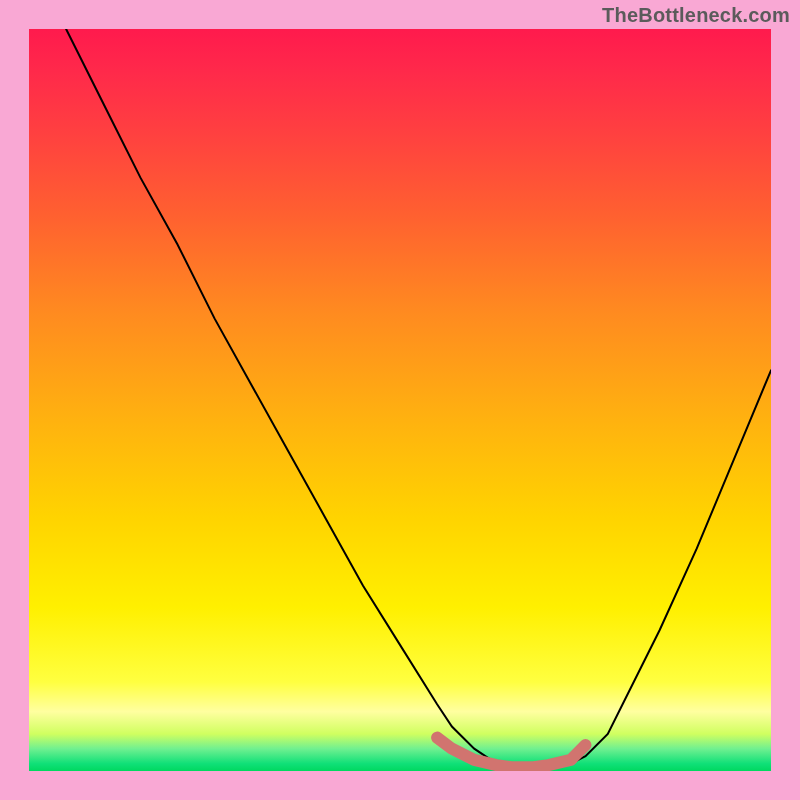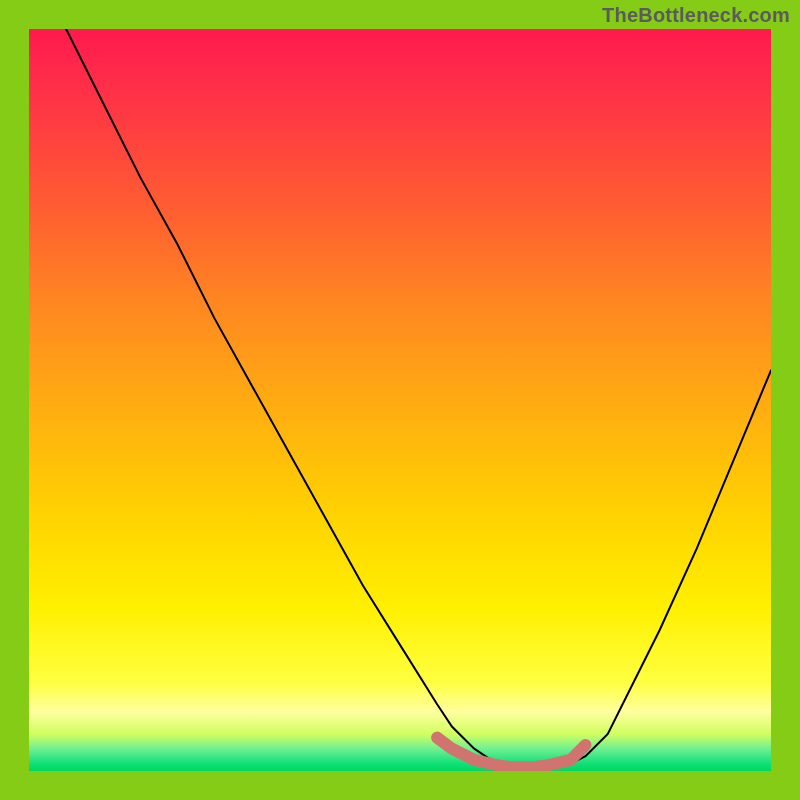--- a/index.html
+++ b/index.html
@@ -9,21 +9,21 @@
     height: 800px;
     background: #000;
     overflow: hidden;
   }
   .frame {
     position: absolute;
     left: 0;
     top: 0;
     width: 800px;
     height: 800px;
-    background: #84cc16;
+    background: #f9a8d4;
   }
   .plot {
     position: absolute;
     left: 29px;
     top: 29px;
     width: 742px;
     height: 742px;
     overflow: hidden;
   }
   .gradient {

